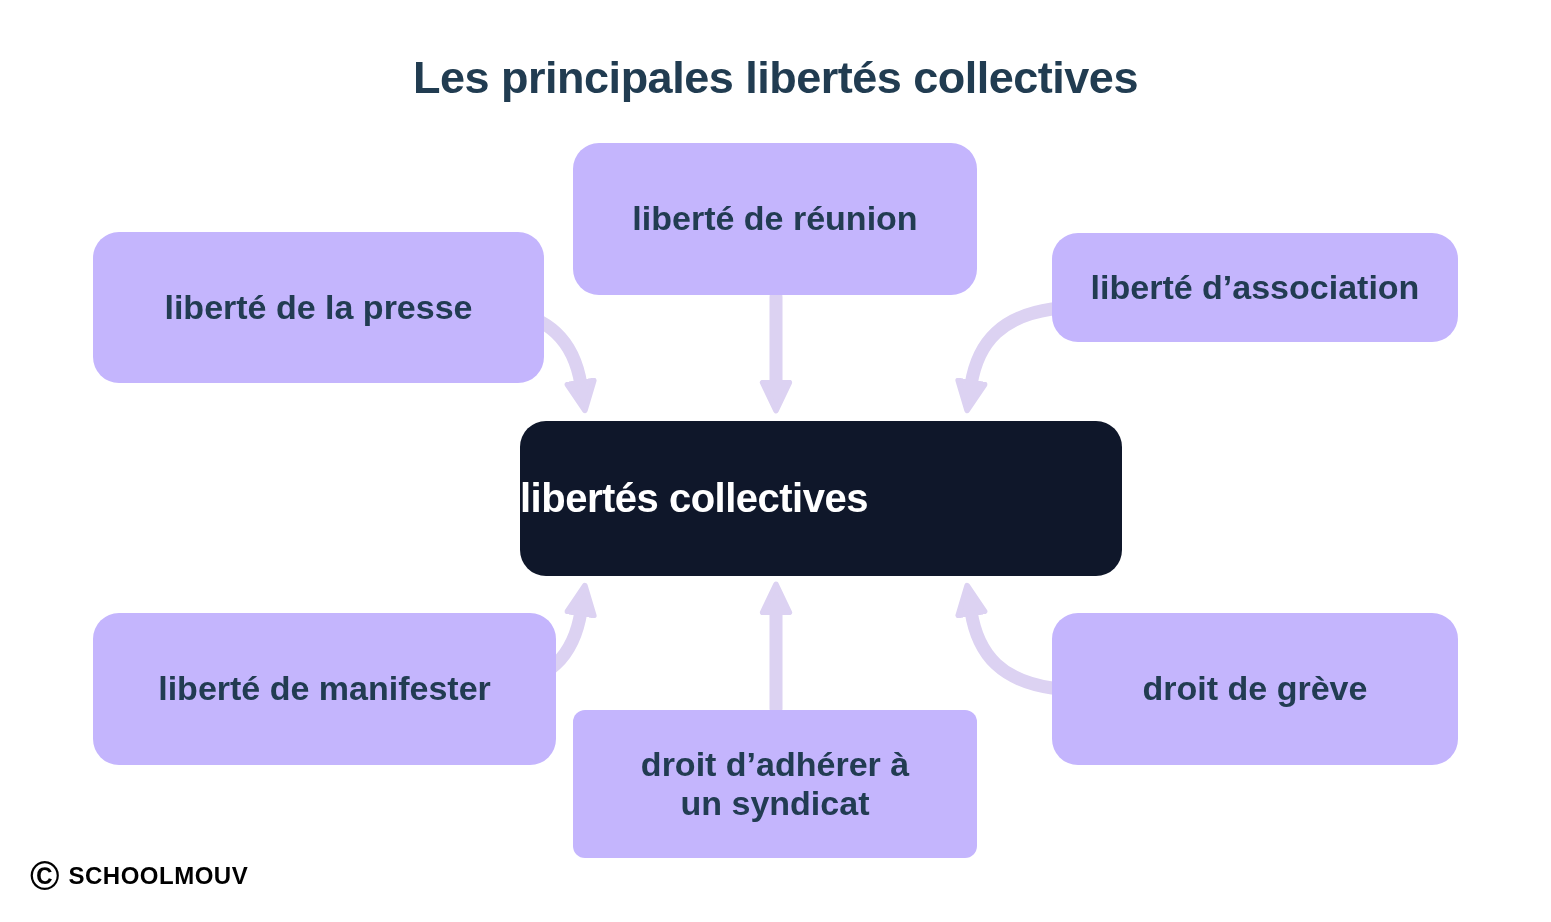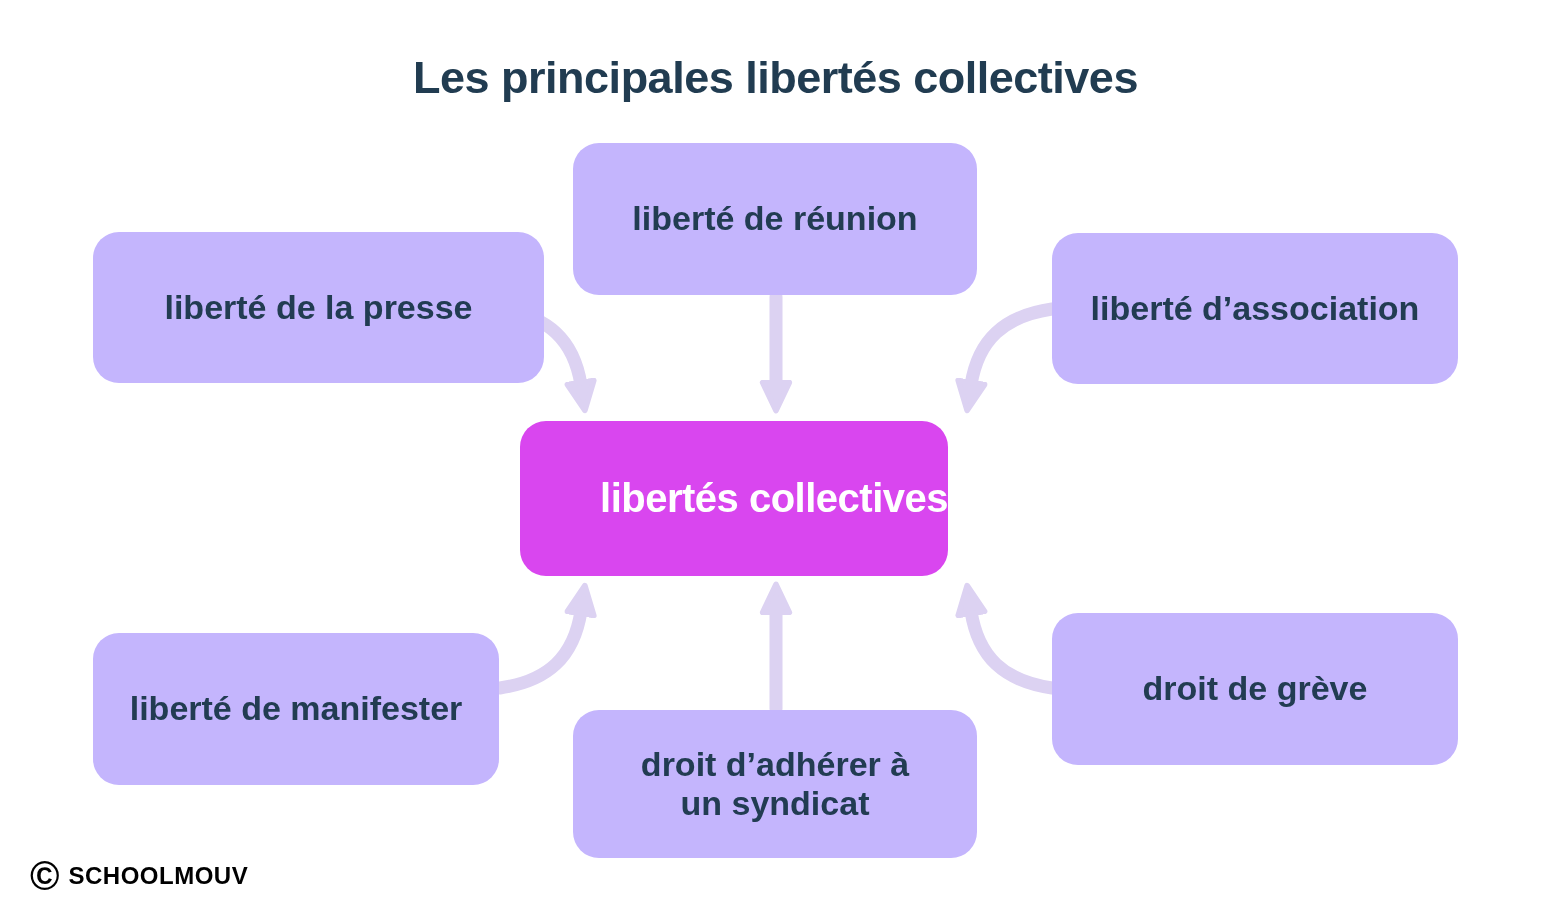--- a/index.html
+++ b/index.html
@@ -38,35 +38,35 @@
   }
   .node-label {
     color: #223C52;
     font-size: 34px;
     font-weight: 700;
     line-height: 1.15;
     white-space: pre-line;
   }
   .node-top-left      { left: 93px;   top: 232px; width: 451px; height: 151px; }
   .node-top-center    { left: 573px;  top: 143px; width: 404px; height: 152px; }
-  .node-top-right     { left: 1052px; top: 233px; width: 406px; height: 151px; }
-  .node-bottom-left   { left: 93px;   top: 633px; width: 406px; height: 152px; }
-  .node-bottom-center { left: 573px;  top: 710px; width: 404px; height: 148px; }
+  .node-top-right     { left: 1052px; top: 233px; width: 406px; height: 109px; }
+  .node-bottom-left   { left: 93px;   top: 613px; width: 463px; height: 152px; }
+  .node-bottom-center { left: 573px;  top: 710px; width: 404px; height: 148px; border-radius: 12px; }
   .node-bottom-right  { left: 1052px; top: 613px; width: 406px; height: 152px; }
   .center-node {
     position: absolute;
     left: 520px;
     top: 421px;
-    width: 428px;
+    width: 602px;
     height: 155px;
-    background: #d946ef;
+    background: #0f172a;
     border-radius: 26px;
     display: flex;
     align-items: center;
-    justify-content: flex-end;
+    justify-content: flex-start;
   }
   .center-label {
     color: #ffffff;
     font-size: 40px;
     font-weight: 800;
     letter-spacing: -0.5px;
   }
   .arrows-layer {
     position: absolute;
     left: 0;

